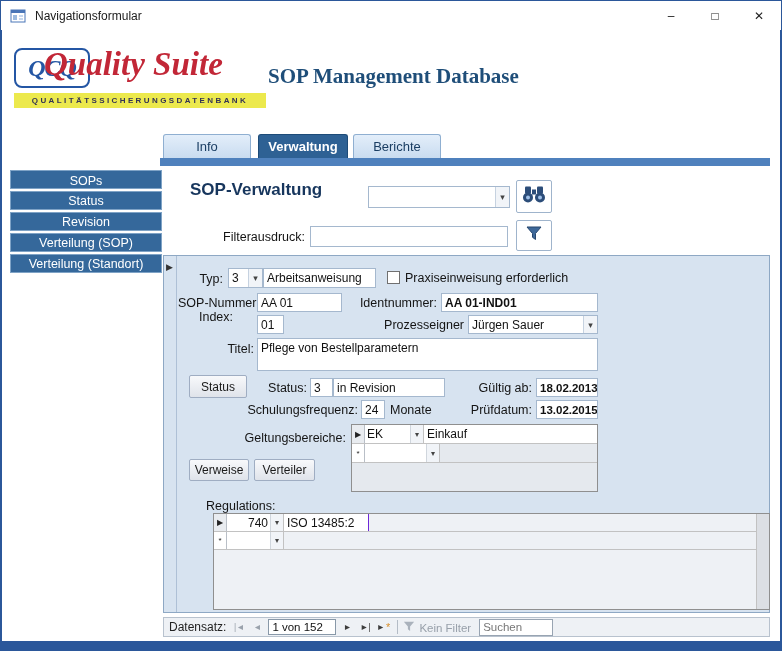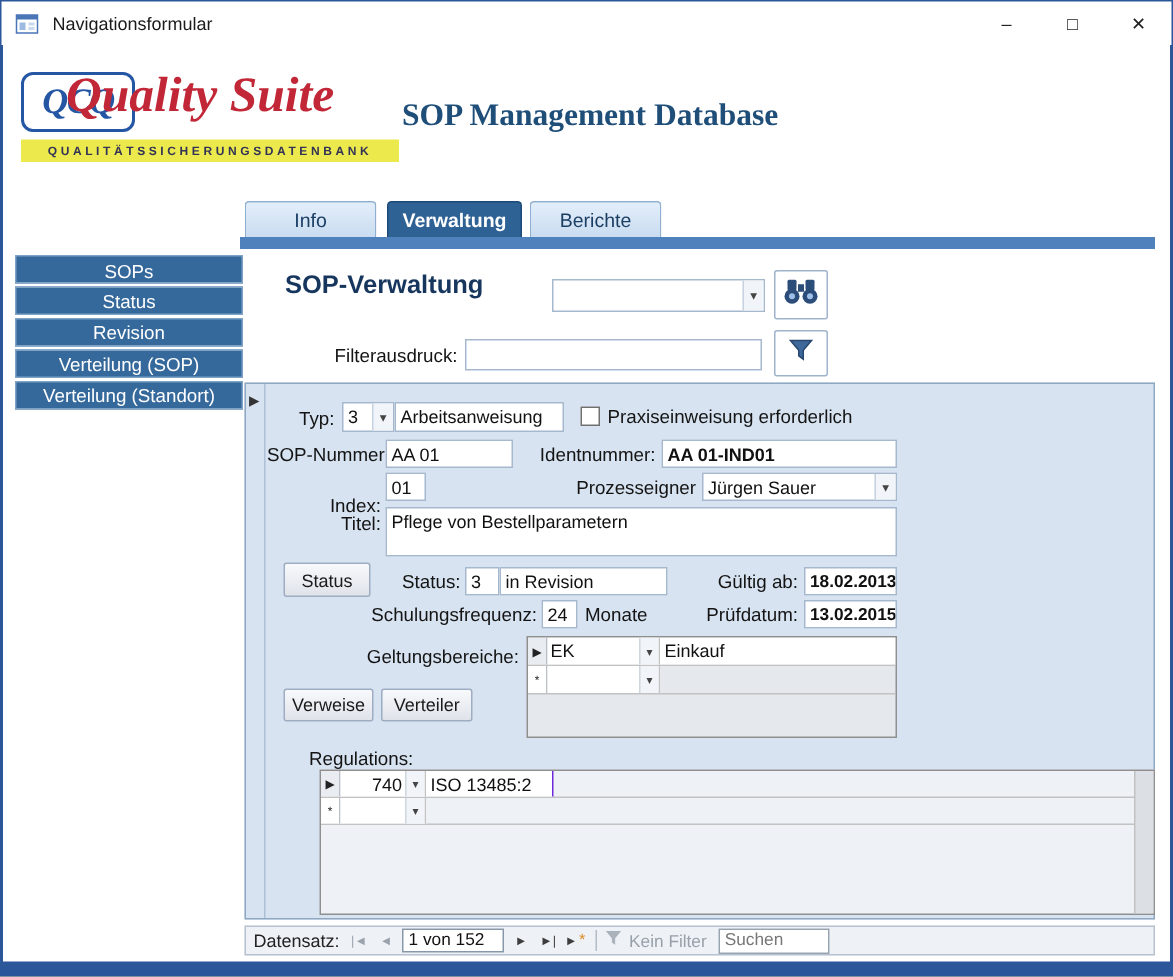--- a/index.html
+++ b/index.html
@@ -202,21 +202,21 @@
 
       <div class="rlbl" style="left:14px; top:40px; width:76px;">SOP-Nummer:</div>
       <div class="field" style="left:93px; top:37px; width:85px; height:19px;">
         <span>AA 01</span>
       </div>
       <div class="rlbl" style="left:190px; top:40px; width:83px;">Identnummer:</div>
       <div class="field bold" style="left:277px; top:37px; width:157px; height:19px;">
         <span>AA 01-IND01</span>
       </div>
 
-      <div class="rlbl" style="left:14px; top:74px; width:76px;">Index:</div>
+      <div class="rlbl" style="left:14px; top:54px; width:76px;text-align:center;">Index:</div>
       <div class="field" style="left:93px; top:59px; width:27px; height:19px;">
         <span>01</span>
       </div>
       <div class="rlbl" style="left:210px; top:62px; width:90px;">Prozesseigner</div>
       <div class="combo" style="position:absolute; left:304px; top:59px; width:130px; height:19px;">
         <span class="val">Jürgen Sauer</span>
         <span class="arr">▾</span>
       </div>
 
       <div class="rlbl" style="left:14px; top:86px; width:76px;">Titel:</div>
@@ -248,21 +248,21 @@
       <div class="field bold" style="left:372px; top:144px; width:62px; height:19px; font-size:11.5px;">
         <span>13.02.2015</span>
       </div>
 
       <div class="rlbl" style="left:60px; top:175px; width:122px;">Geltungsbereiche:</div>
       <div class="subform" style="left:187px; top:168px; width:247px; height:68px; background:#e5e9ee;">
         <div class="dsrow" style="height:19px;">
           <div class="dsel" style="width:13px;">
             <span>▶</span>
           </div>
-          <div class="dcombo" style="width:75px;">
+          <div class="dcombo" style="width:59px;">
             <span class="val">EK</span>
             <span class="arr">▾</span>
           </div>
           <div class="dcell" style="flex:1; border-right:none;">
             <span>Einkauf</span>
           </div>
         </div>
         <div class="dsrow" style="height:19px;">
           <div class="dsel" style="width:13px; background:#fff;">
             <span>*</span>

